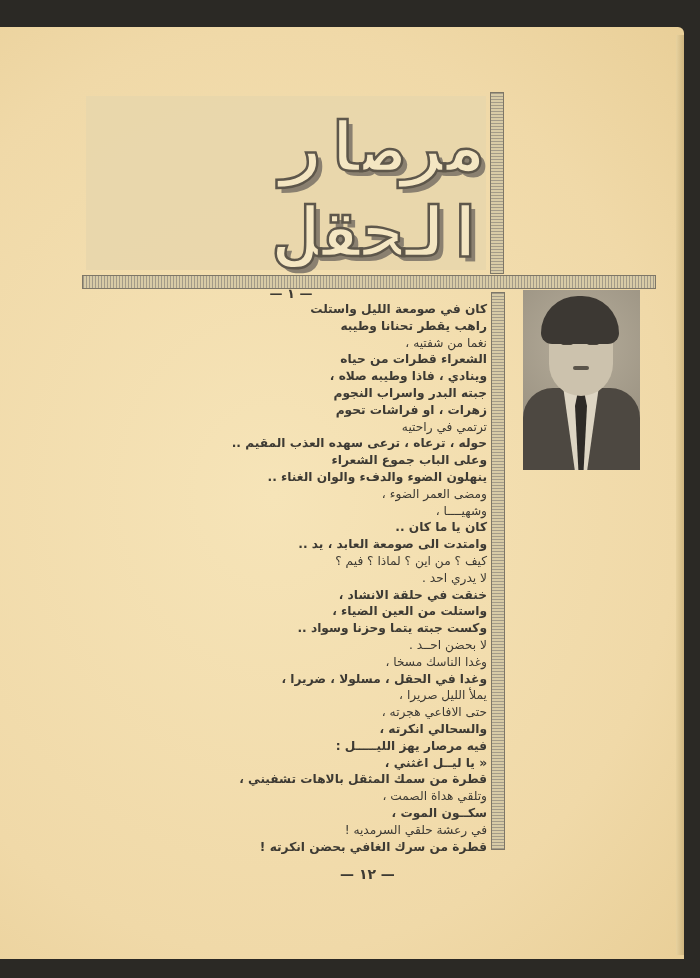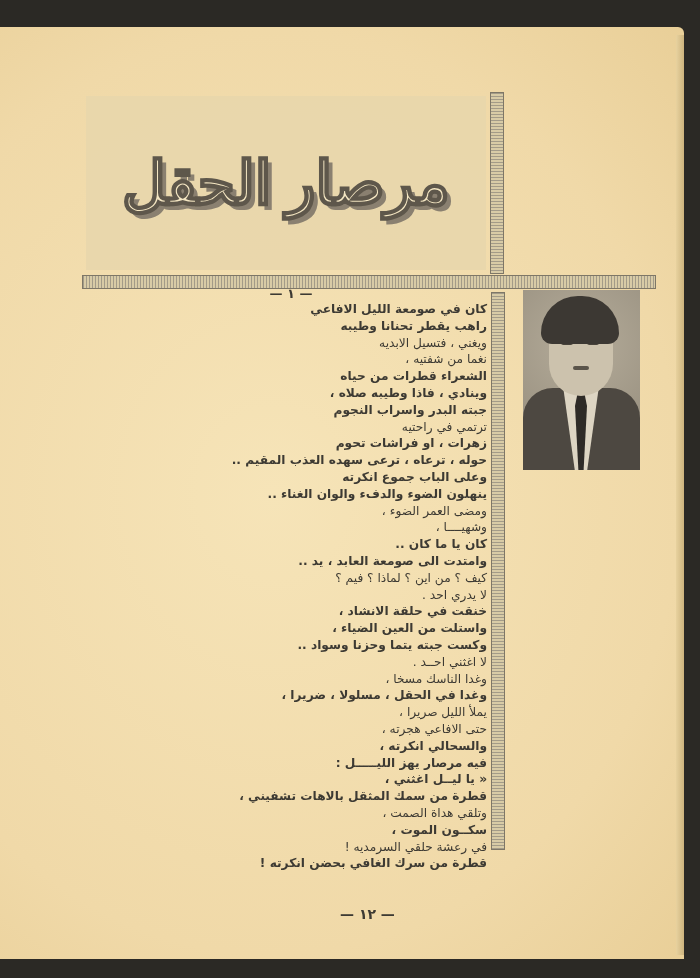--- a/index.html
+++ b/index.html
@@ -2,39 +2,39 @@
 <html><head>
 <meta charset="utf-8">
 <style>
   html,body{margin:0;padding:0;}
   body{width:700px;height:978px;background:#2b2925;position:relative;overflow:hidden;font-family:"DejaVu Sans",sans-serif;}
   .page{position:absolute;left:0;top:27px;width:684px;height:932px;background:#f2deb0;
         background-image:radial-gradient(ellipse at 40% 50%,#f6e4b8 0%,#f0d9a8 70%,#e9cf98 100%);
         border-top-right-radius:6px;}
   .page-edge{position:absolute;right:0;top:8px;width:8px;height:920px;background:linear-gradient(to right,#e8d29f,#cdb47e);}
   .title-box{position:absolute;left:86px;top:96px;width:400px;height:174px;background:#e7d6ab;opacity:.85;}
-  .title-text{position:absolute;left:86px;top:96px;width:400px;height:174px;display:flex;align-items:center;justify-content:center;
-        font-family:Liberation Serif, serif;font-size:60px;font-weight:bold;color:#f4e6c2;
+  .title-text{position:absolute;left:86px;top:105px;width:400px;height:174px;display:flex;align-items:center;justify-content:center;
+        font-family:Liberation Mono, monospace;font-size:69px;font-weight:bold;color:#f4e6c2;
         -webkit-text-stroke:2.5px #5e574b;text-shadow:5px 5px 0 #8a8070;direction:rtl;letter-spacing:-2px;}
   .bar-v{position:absolute;background:repeating-linear-gradient(to bottom,#a39b88 0 1px,#d8cba6 1px 3px);border:1px solid #7e7767;}
   .bar-h{position:absolute;background:repeating-linear-gradient(to right,#a39b88 0 1px,#d8cba6 1px 3px);border:1px solid #7e7767;}
   .photo{position:absolute;left:523px;top:290px;width:117px;height:180px;background:#9b9384;overflow:hidden;}
   .photo .bg{position:absolute;inset:0;background:radial-gradient(circle at 50% 30%,#b5ac9a,#8f8777);}
   .photo .hair{position:absolute;left:18px;top:6px;width:78px;height:48px;background:#3c3833;border-radius:40px 40px 12px 12px;}
   .photo .face{position:absolute;left:26px;top:24px;width:64px;height:82px;background:#ccc2ad;border-radius:30px 30px 34px 34px;}
   .photo .eye{position:absolute;top:26px;width:12px;height:5px;background:#47423a;border-radius:3px;}
   .photo .mous{position:absolute;left:24px;top:52px;width:16px;height:4px;background:#5a544a;border-radius:2px;}
   .photo .suit{position:absolute;left:0;top:98px;width:117px;height:90px;background:#4d4841;border-radius:30px 30px 0 0;}
   .photo .shirt{position:absolute;left:40px;top:96px;width:36px;height:90px;background:#ddd5c3;clip-path:polygon(0 0,100% 0,65% 100%,35% 100%);}
   .photo .tie{position:absolute;left:52px;top:104px;width:12px;height:80px;background:#2e2b27;clip-path:polygon(20% 0,80% 0,100% 15%,70% 100%,30% 100%,0 15%);}
   .poem{position:absolute;left:205px;top:286px;width:282px;direction:rtl;text-align:right;color:#3d3a33;}
   .poem .num{text-align:center;font-size:13px;font-weight:bold;line-height:15px;padding-right:110px;}
   .poem .line{font-size:12.2px;font-weight:bold;line-height:16.8px;white-space:nowrap;}
   .poem .line.light{font-weight:normal;}
-  .pagenum{position:absolute;left:340px;top:906px;font-size:14px;font-weight:bold;color:#3d3a33;direction:rtl;}
+  .pagenum{position:absolute;left:340px;top:866px;font-size:14px;font-weight:bold;color:#3d3a33;direction:rtl;}
 </style>
 </head>
 <body>
 
 <div class="page">
   <div class="page-edge"></div>
 </div>
 
 <div class="title-box"></div>
 <div class="title-text">مرصار الحقل</div>
@@ -51,42 +51,41 @@
   <div class="face">
       <div class="eye" style="left:12px"></div>
       <div class="eye" style="left:38px"></div>
       <div class="mous"></div>
     </div>
   <div class="hair"></div>
 </div>
 
 <div class="poem">
   <div class="num">— ١ —</div>
-  <div class="line">كان في صومعة الليل الافاعي</div>
+  <div class="line">كان في صومعة الليل واستلت</div>
   <div class="line">راهب يقطر تحنانا وطيبه</div>
-  <div class="line light">ويغني ، فتسيل الابديه</div>
   <div class="line light">نغما من شفتيه ،</div>
   <div class="line">الشعراء قطرات من حياه</div>
   <div class="line">وينادي ، فاذا وطيبه صلاه ،</div>
   <div class="line">جبته البدر واسراب النجوم</div>
+  <div class="line">زهرات ، او فراشات تحوم</div>
   <div class="line light">ترتمي في راحتيه</div>
-  <div class="line">زهرات ، او فراشات تحوم</div>
   <div class="line">حوله ، ترعاه ، ترعى سهده العذب المقيم ..</div>
-  <div class="line">وعلى الباب جموع انكرته</div>
+  <div class="line">وعلى الباب جموع الشعراء</div>
   <div class="line">ينهلون الضوء والدفء والوان الغناء ..</div>
   <div class="line light">ومضى العمر الضوء ،</div>
   <div class="line light">وشهيــــا ،</div>
   <div class="line">كان يا ما كان ..</div>
   <div class="line">وامتدت الى صومعة العابد ، يد ..</div>
   <div class="line light">كيف ؟ من اين ؟ لماذا ؟ فيم ؟</div>
   <div class="line light">لا يدري احد .</div>
   <div class="line">خنقت في حلقة الانشاد ،</div>
   <div class="line">واستلت من العين الضياء ،</div>
   <div class="line">وكست جبته يتما وحزنا وسواد ..</div>
-  <div class="line light">لا اغثني احــد .</div>
+  <div class="line light">لا بحضن احــد .</div>
   <div class="line light">وغدا الناسك مسخا ،</div>
   <div class="line">وغدا في الحقل ، مسلولا ، ضريرا ،</div>
   <div class="line light">يملأ الليل صريرا ،</div>
   <div class="line light">حتى الافاعي هجرته ،</div>
   <div class="line">والسحالي انكرته ،</div>
   <div class="line">فيه مرصار يهز الليـــــل :</div>
   <div class="line">« يا ليــل اغثني ،</div>
   <div class="line">قطرة من سمك المثقل بالاهات تشفيني ،</div>
   <div class="line light">وتلقي هداة الصمت ،</div>
   <div class="line">سكــون الموت ،</div>

